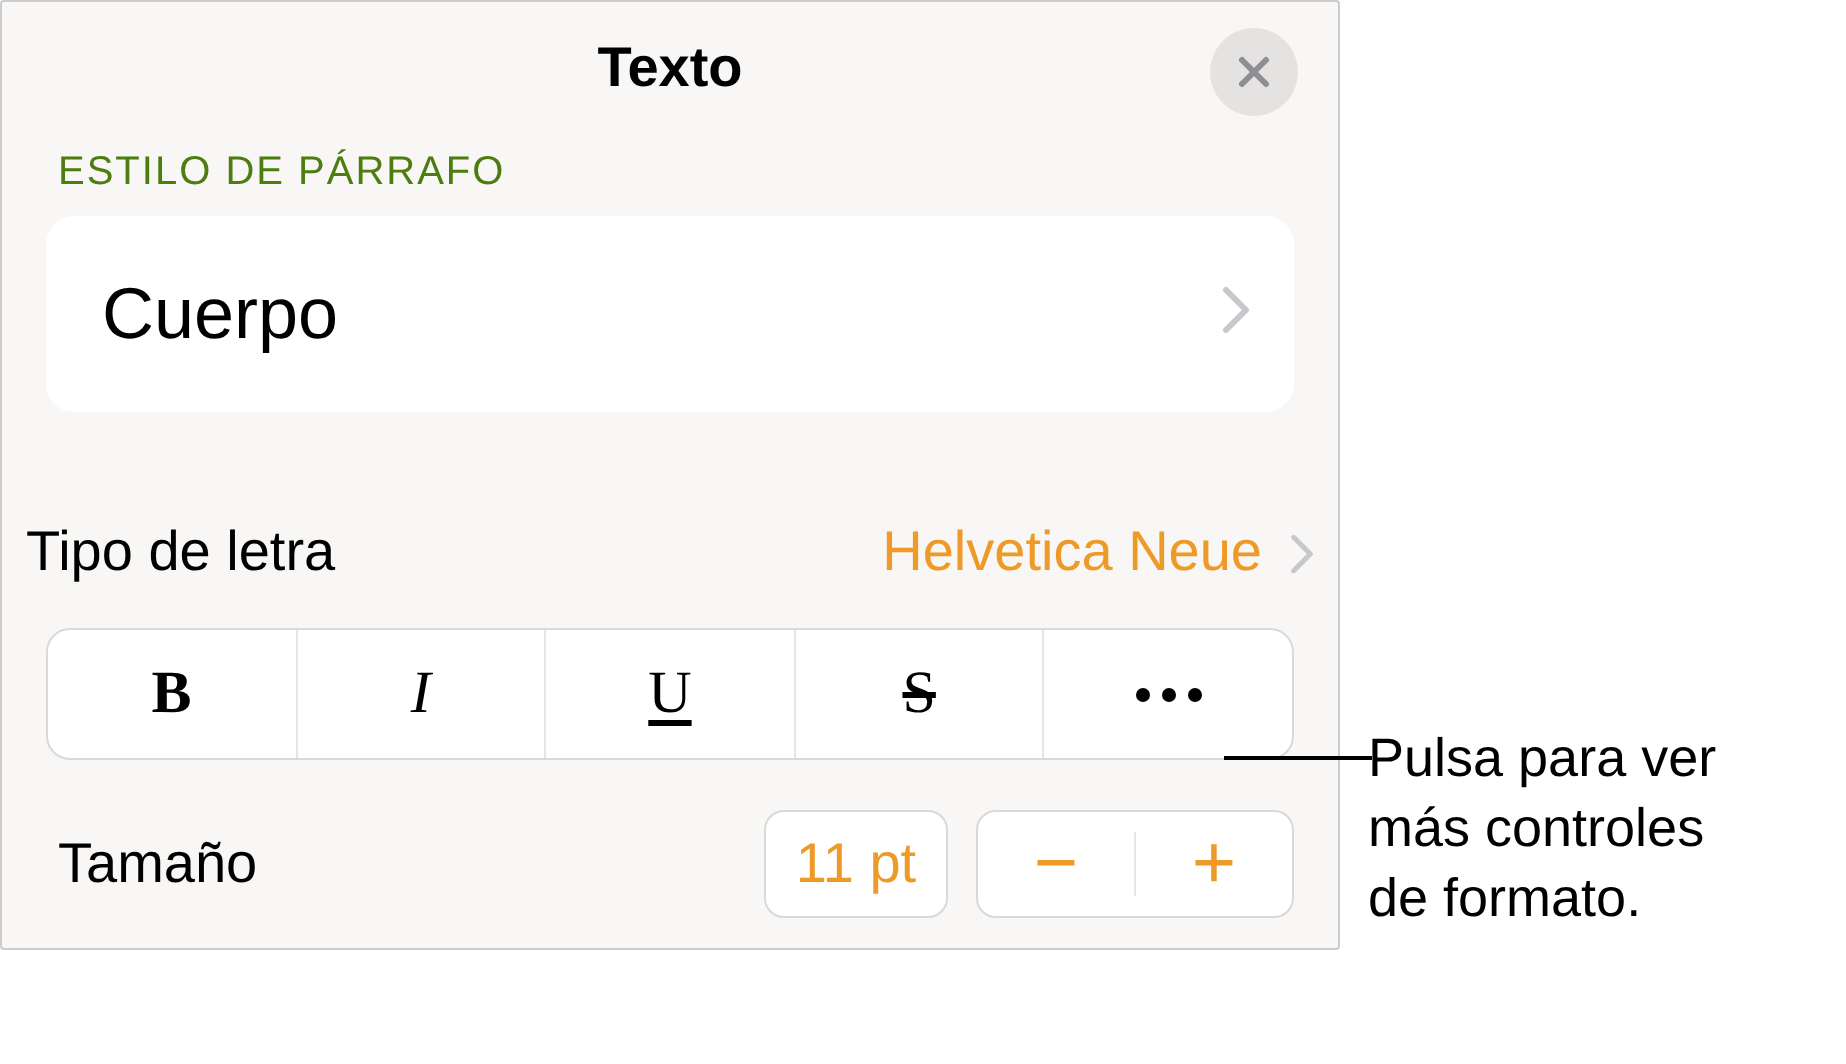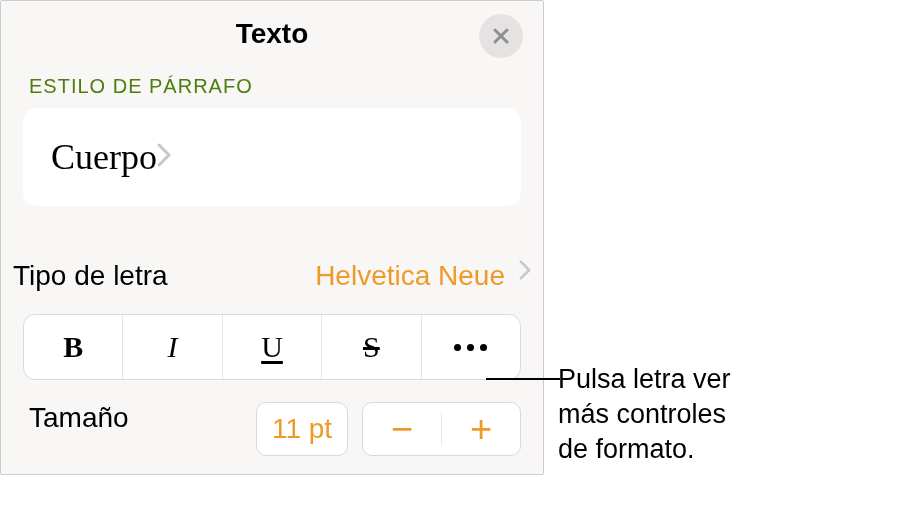--- a/index.html
+++ b/index.html
@@ -8,21 +8,21 @@
       padding: 0;
     }
     body {
       font-family: -apple-system, BlinkMacSystemFont, "Helvetica Neue", Helvetica, Arial, sans-serif;
       background: #fff;
       display: flex;
       align-items: flex-start;
       padding: 0;
     }
     .panel {
-      width: 544px;
+      width: 670px;
       background: #f8f7f5;
       border: 1px solid #ccc;
       border-radius: 2px;
       position: relative;
     }
     .panel-header {
       display: flex;
       align-items: center;
       justify-content: center;
       position: relative;
@@ -57,24 +57,23 @@
       padding: 8px 28px 10px 28px;
       font-weight: 400;
     }
     .style-row {
       background: #fff;
       margin: 0 22px;
       border-radius: 14px;
       height: 98px;
       display: flex;
       align-items: center;
-      justify-content: flex-start;
+      justify-content: space-between;
       padding: 0 22px 0 28px;
       cursor: pointer;
-      font-family: Liberation Serif, serif;
     }
     .style-name {
       font-size: 36px;
       color: #000;
       font-weight: 400;
     }
     .chevron {
       color: #c7c7cc;
     }
     .chevron svg {
@@ -89,21 +88,21 @@
       margin-top: 48px;
       height: 44px;
       cursor: pointer;
     }
     .font-label {
       font-size: 28px;
       color: #000;
     }
     .font-value-wrap {
       display: flex;
-      align-items: flex-start;
+      align-items: flex-end;
       gap: 14px;
     }
     .font-value {
       font-size: 28px;
       color: #ee9a28;
     }
     .font-row .chevron svg {
       width: 12px;
       height: 20px;
     }
@@ -138,21 +137,21 @@
       gap: 6px;
     }
     .more-dots span {
       width: 7px;
       height: 7px;
       border-radius: 50%;
       background: #000;
     }
     .size-row {
       display: flex;
-      align-items: flex-start;
+      align-items: center;
       justify-content: space-between;
       padding: 0 22px 0 28px;
       margin-top: 22px;
       height: 60px;
       margin-bottom: 12px;
       gap: 20px;
     }
     .size-label {
       font-size: 28px;
       color: #000;
@@ -283,16 +282,16 @@
         <div class="stepper-btn">−</div>
         <div class="stepper-divider"></div>
         <div class="stepper-btn">+</div>
       </div>
     </div>
   </div>
 </div>
 
 <div class="callout-wrap">
   <div class="callout-line"></div>
-  <div class="callout-text">Pulsa letra ver
+  <div class="callout-text">Pulsa para ver
 más controles
 de formato.</div>
 </div>
 
 </body></html>

